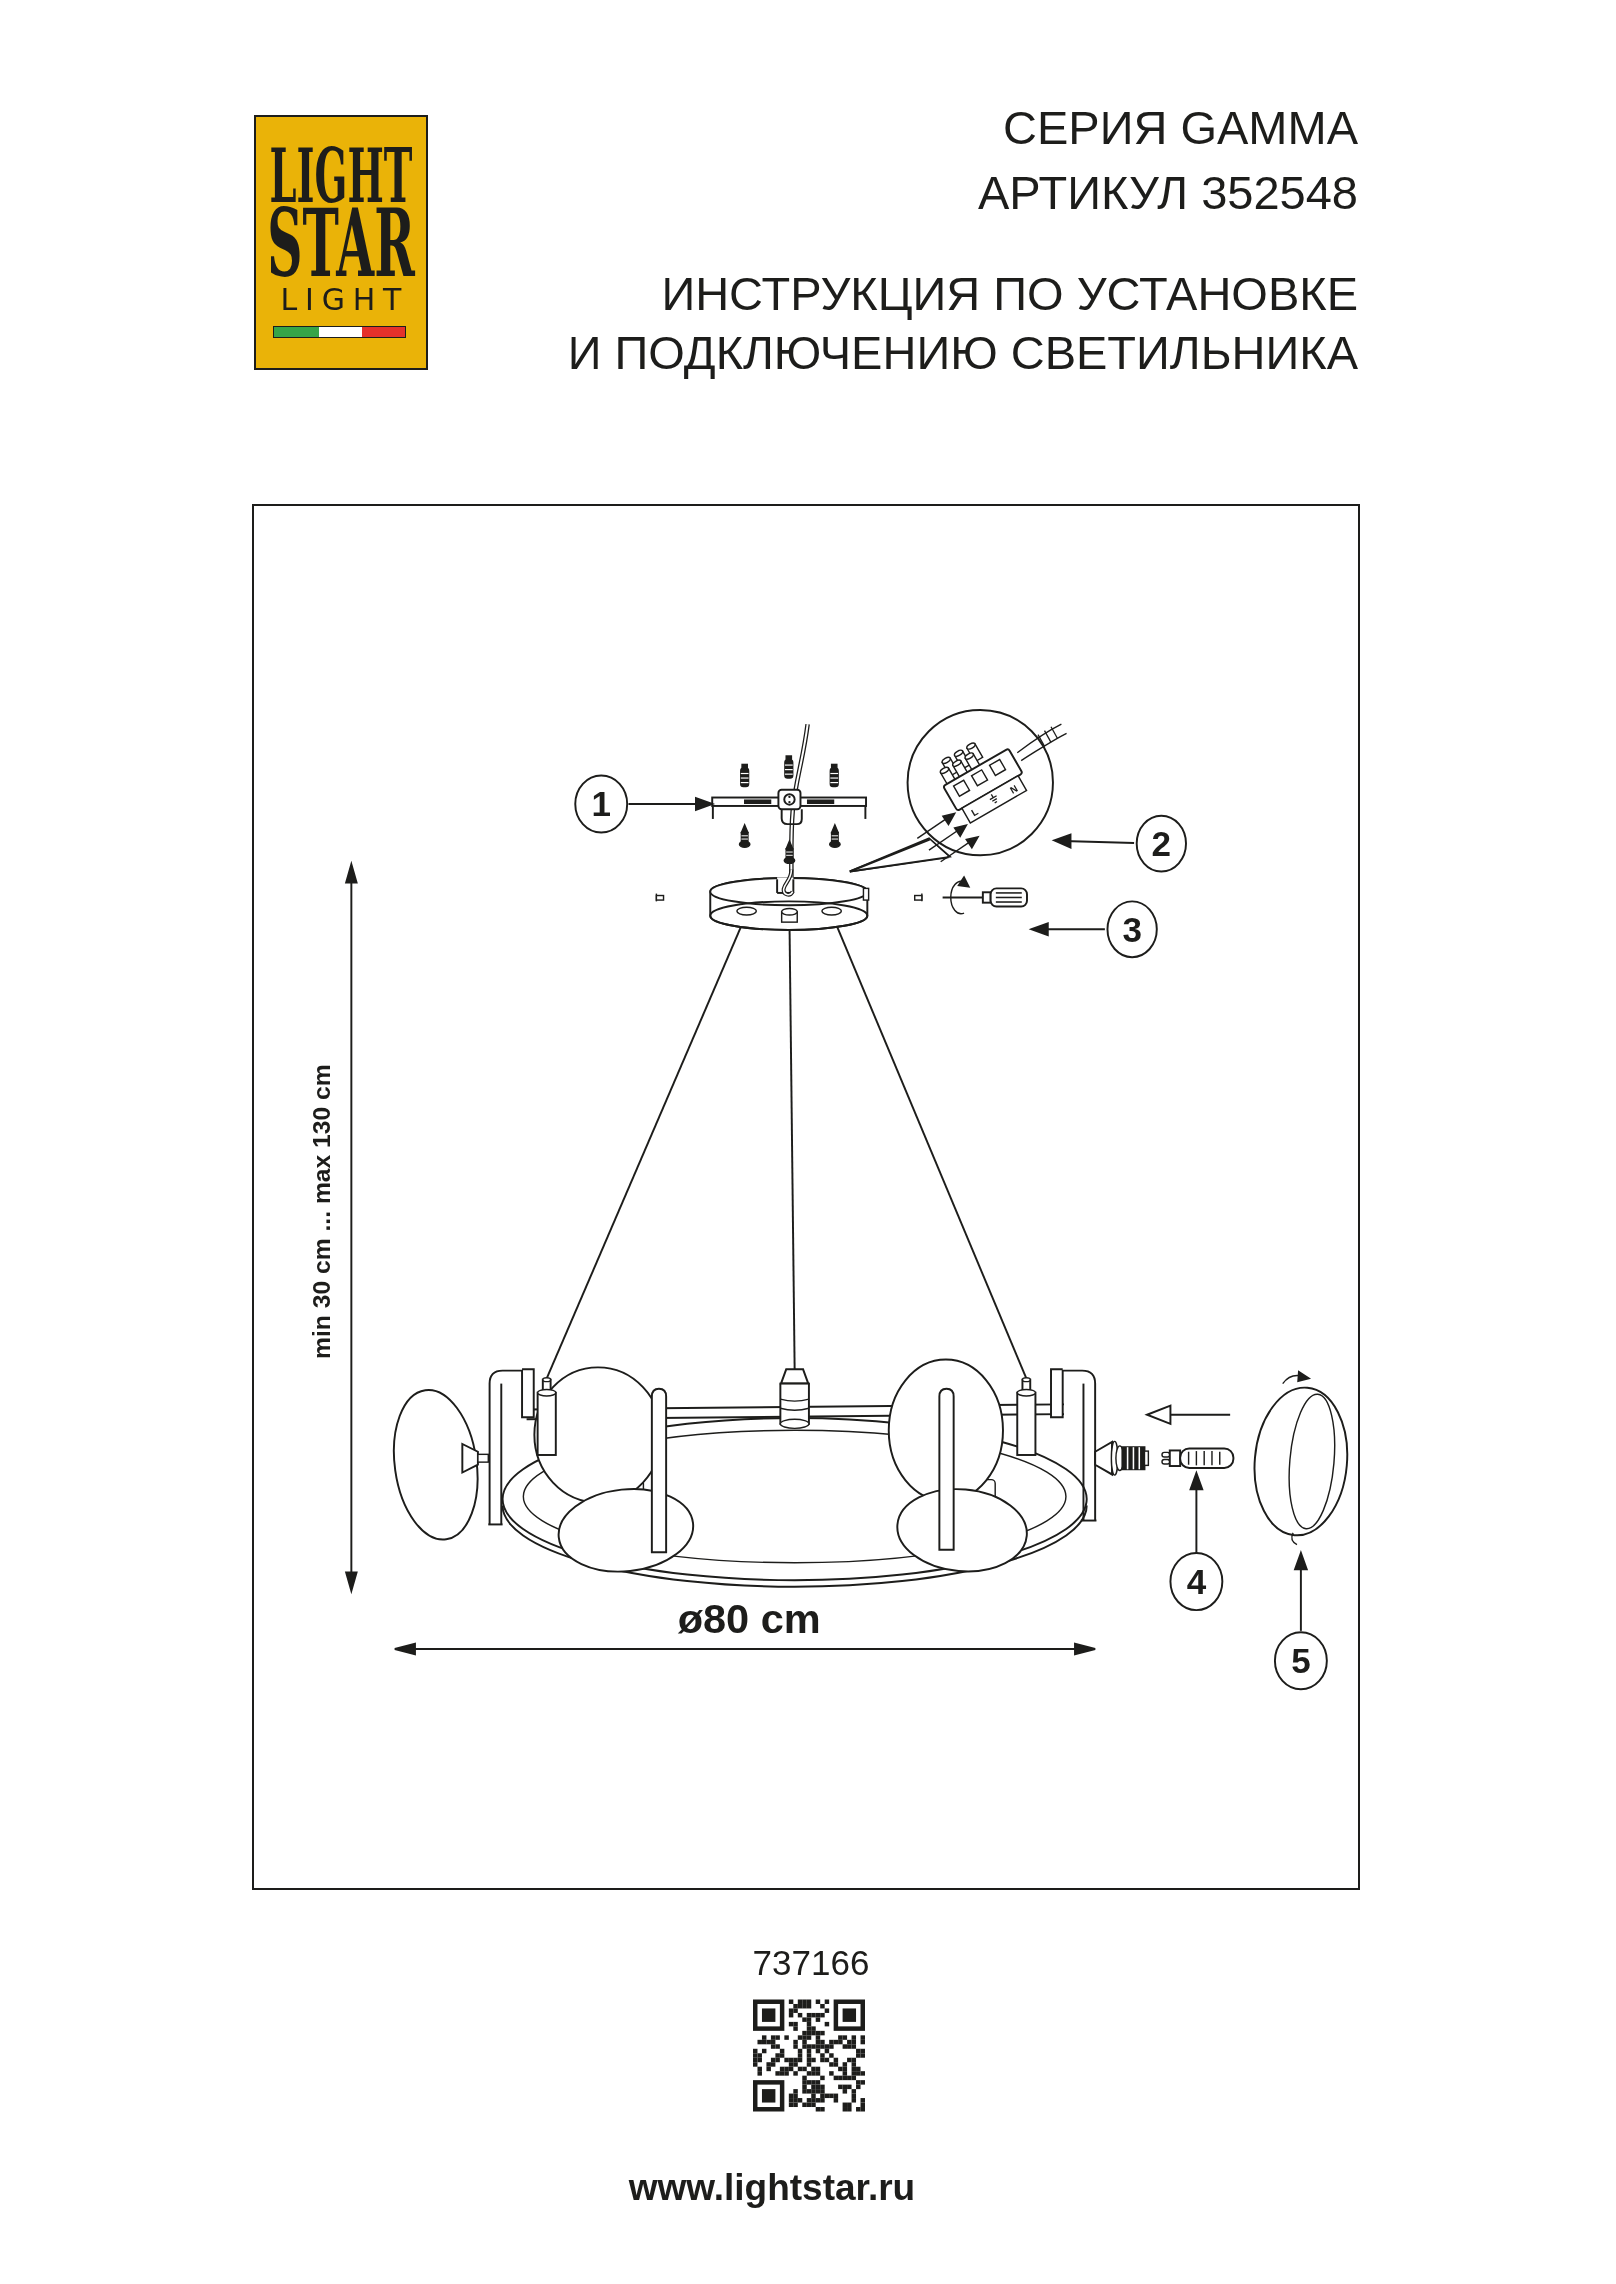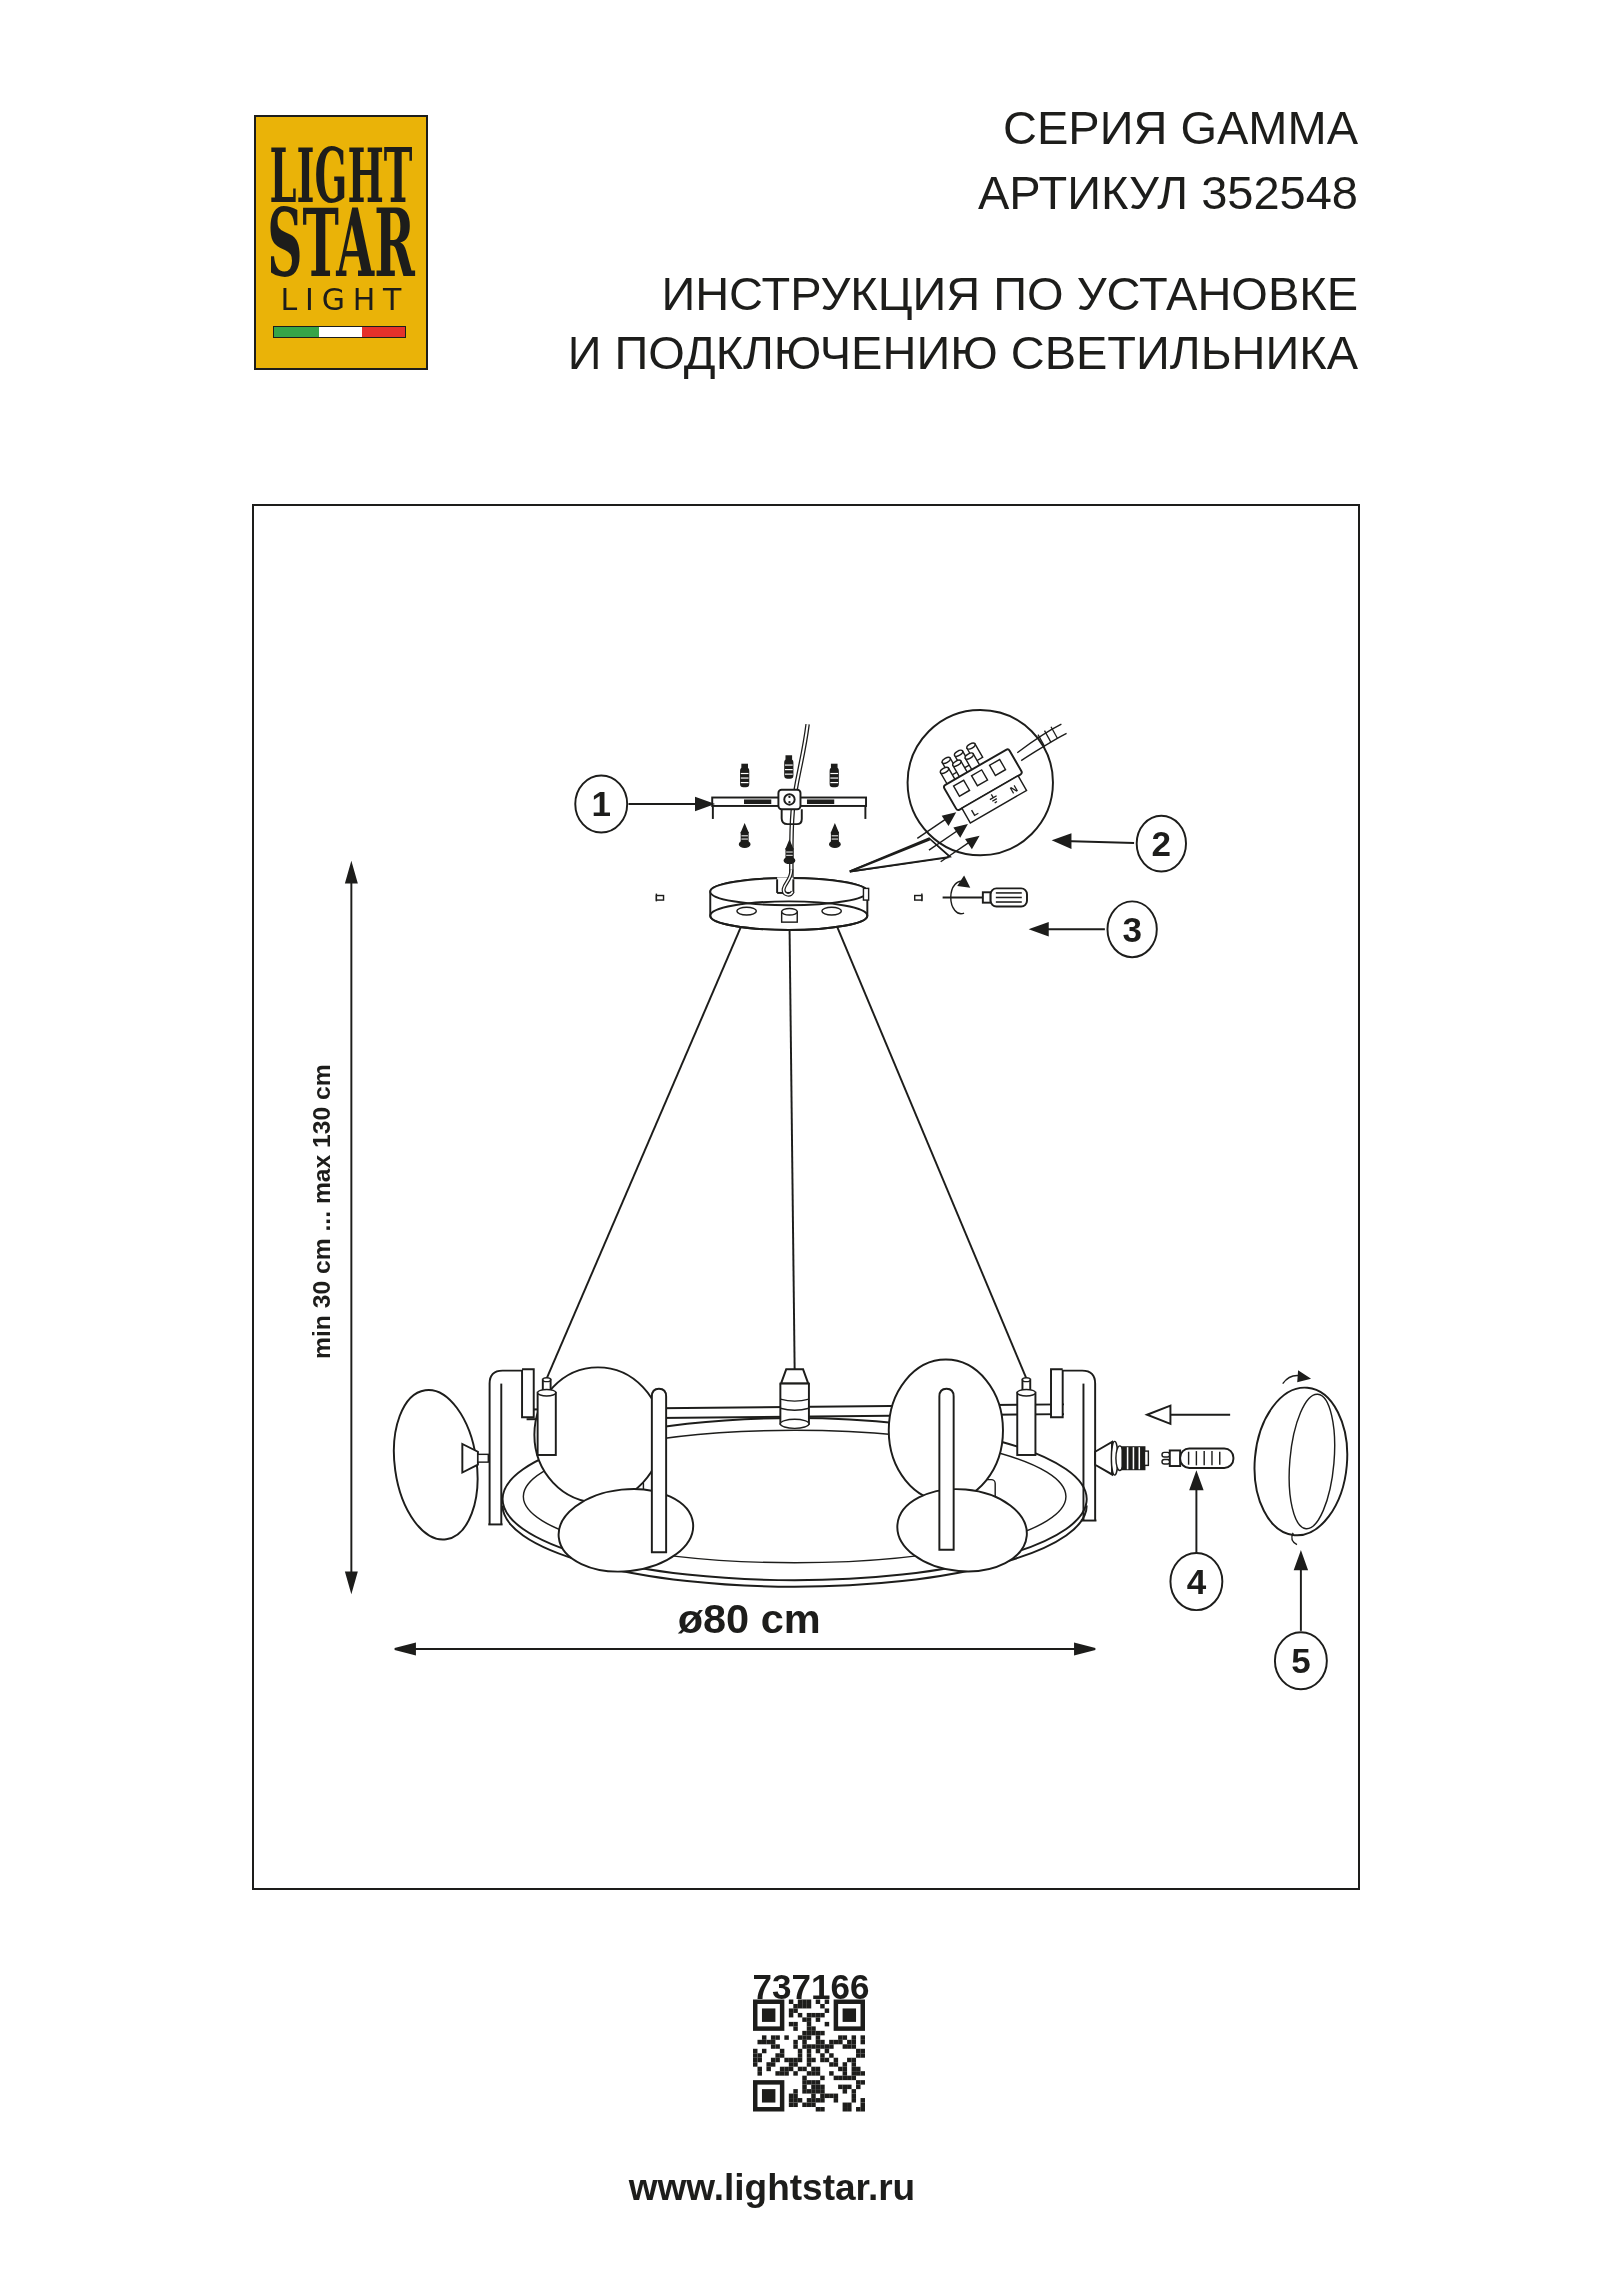--- a/index.html
+++ b/index.html
@@ -32,21 +32,21 @@
   .ln{stroke:var(--ink);stroke-width:3;fill:none;}
   .lnw{stroke:var(--ink);stroke-width:3;fill:#fff;}
   .lnk{stroke:var(--ink);stroke-width:3;fill:var(--ink);}
   .thin{stroke-width:2.2;}
   .num{font:bold 54px "Liberation Sans",sans-serif;fill:var(--ink);}
   .dim{font:bold 64px "Liberation Sans",sans-serif;fill:var(--ink);}
   .dimv{font:bold 38px "Liberation Sans",sans-serif;fill:var(--ink);}
   .tlabel{font:bold 15px "Liberation Sans",sans-serif;fill:var(--ink);}
   
   .art-num{position:absolute;left:811px;top:1943px;transform:translateX(-50%);
-           font-size:35px;font-weight:bold;margin-top:24px;}
+           font-size:35px;font-weight:normal;}
   .qr{position:absolute;left:753px;top:1998px;width:112px;height:115px;}
   .website{position:absolute;left:772px;top:2167px;transform:translateX(-50%);
            font-size:37px;font-weight:bold;}
 </style>
 </head>
 <body>
 
 <div class="page">
 
   <div class="logo-box">

